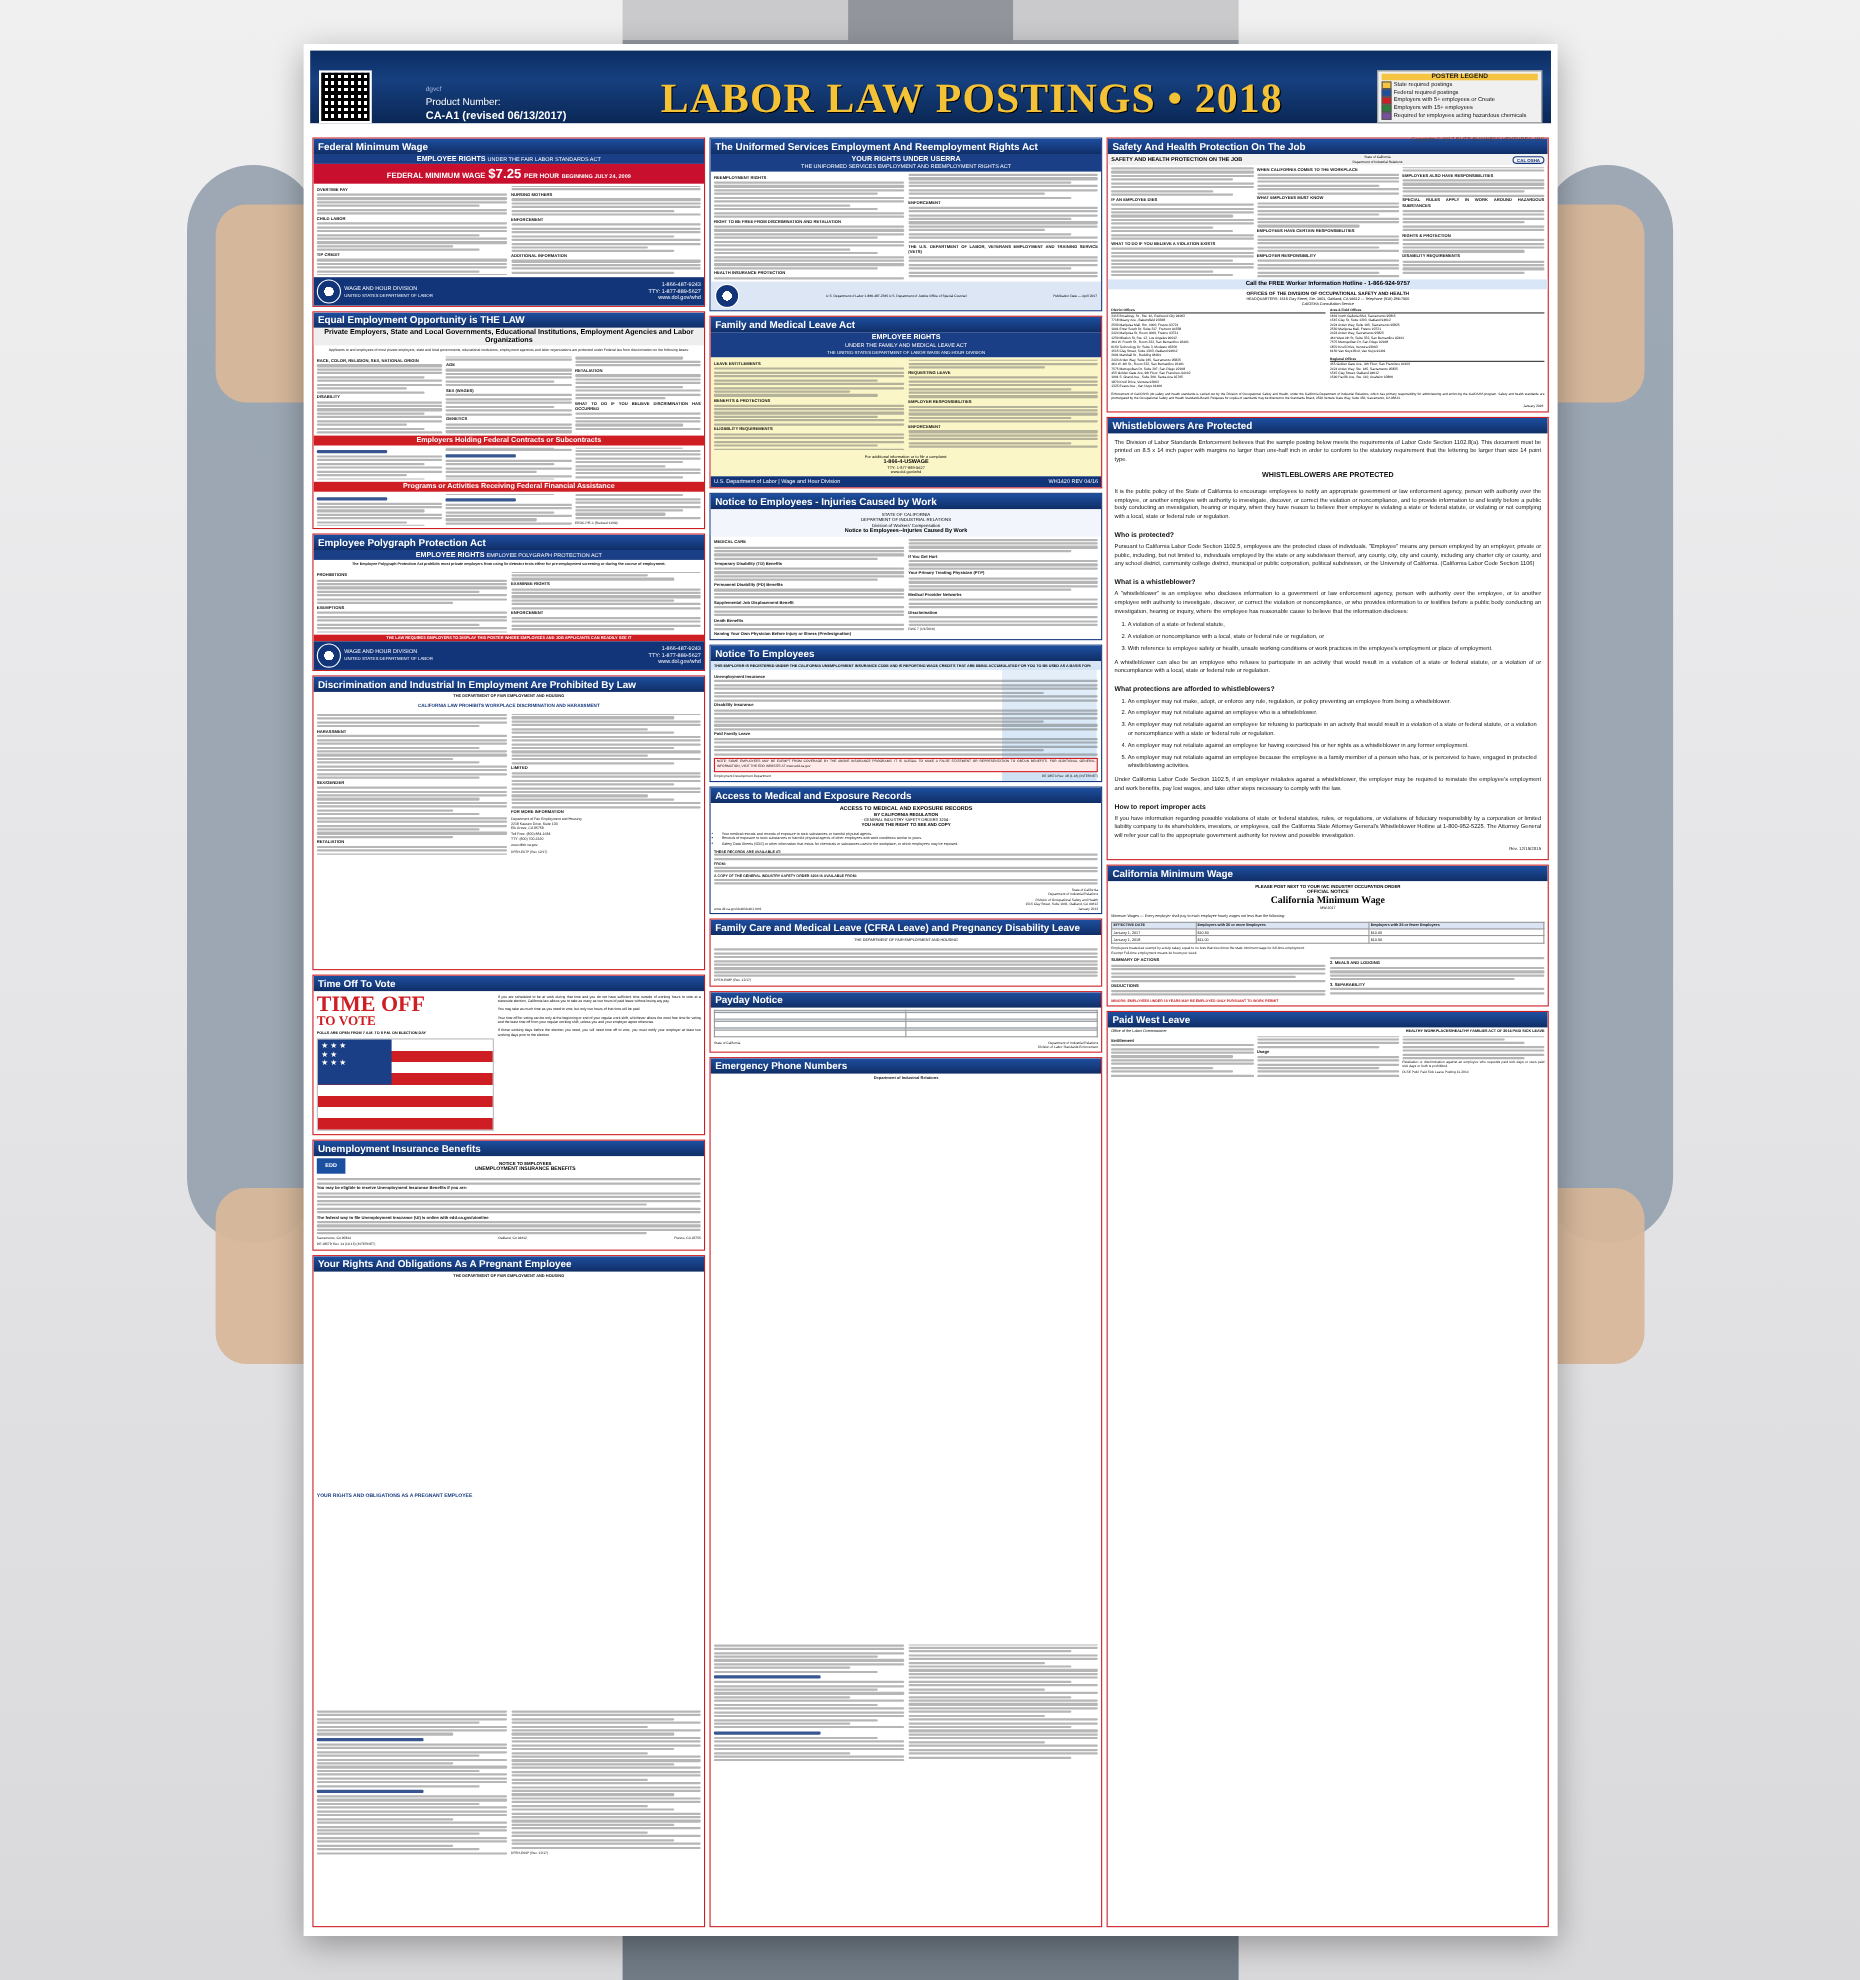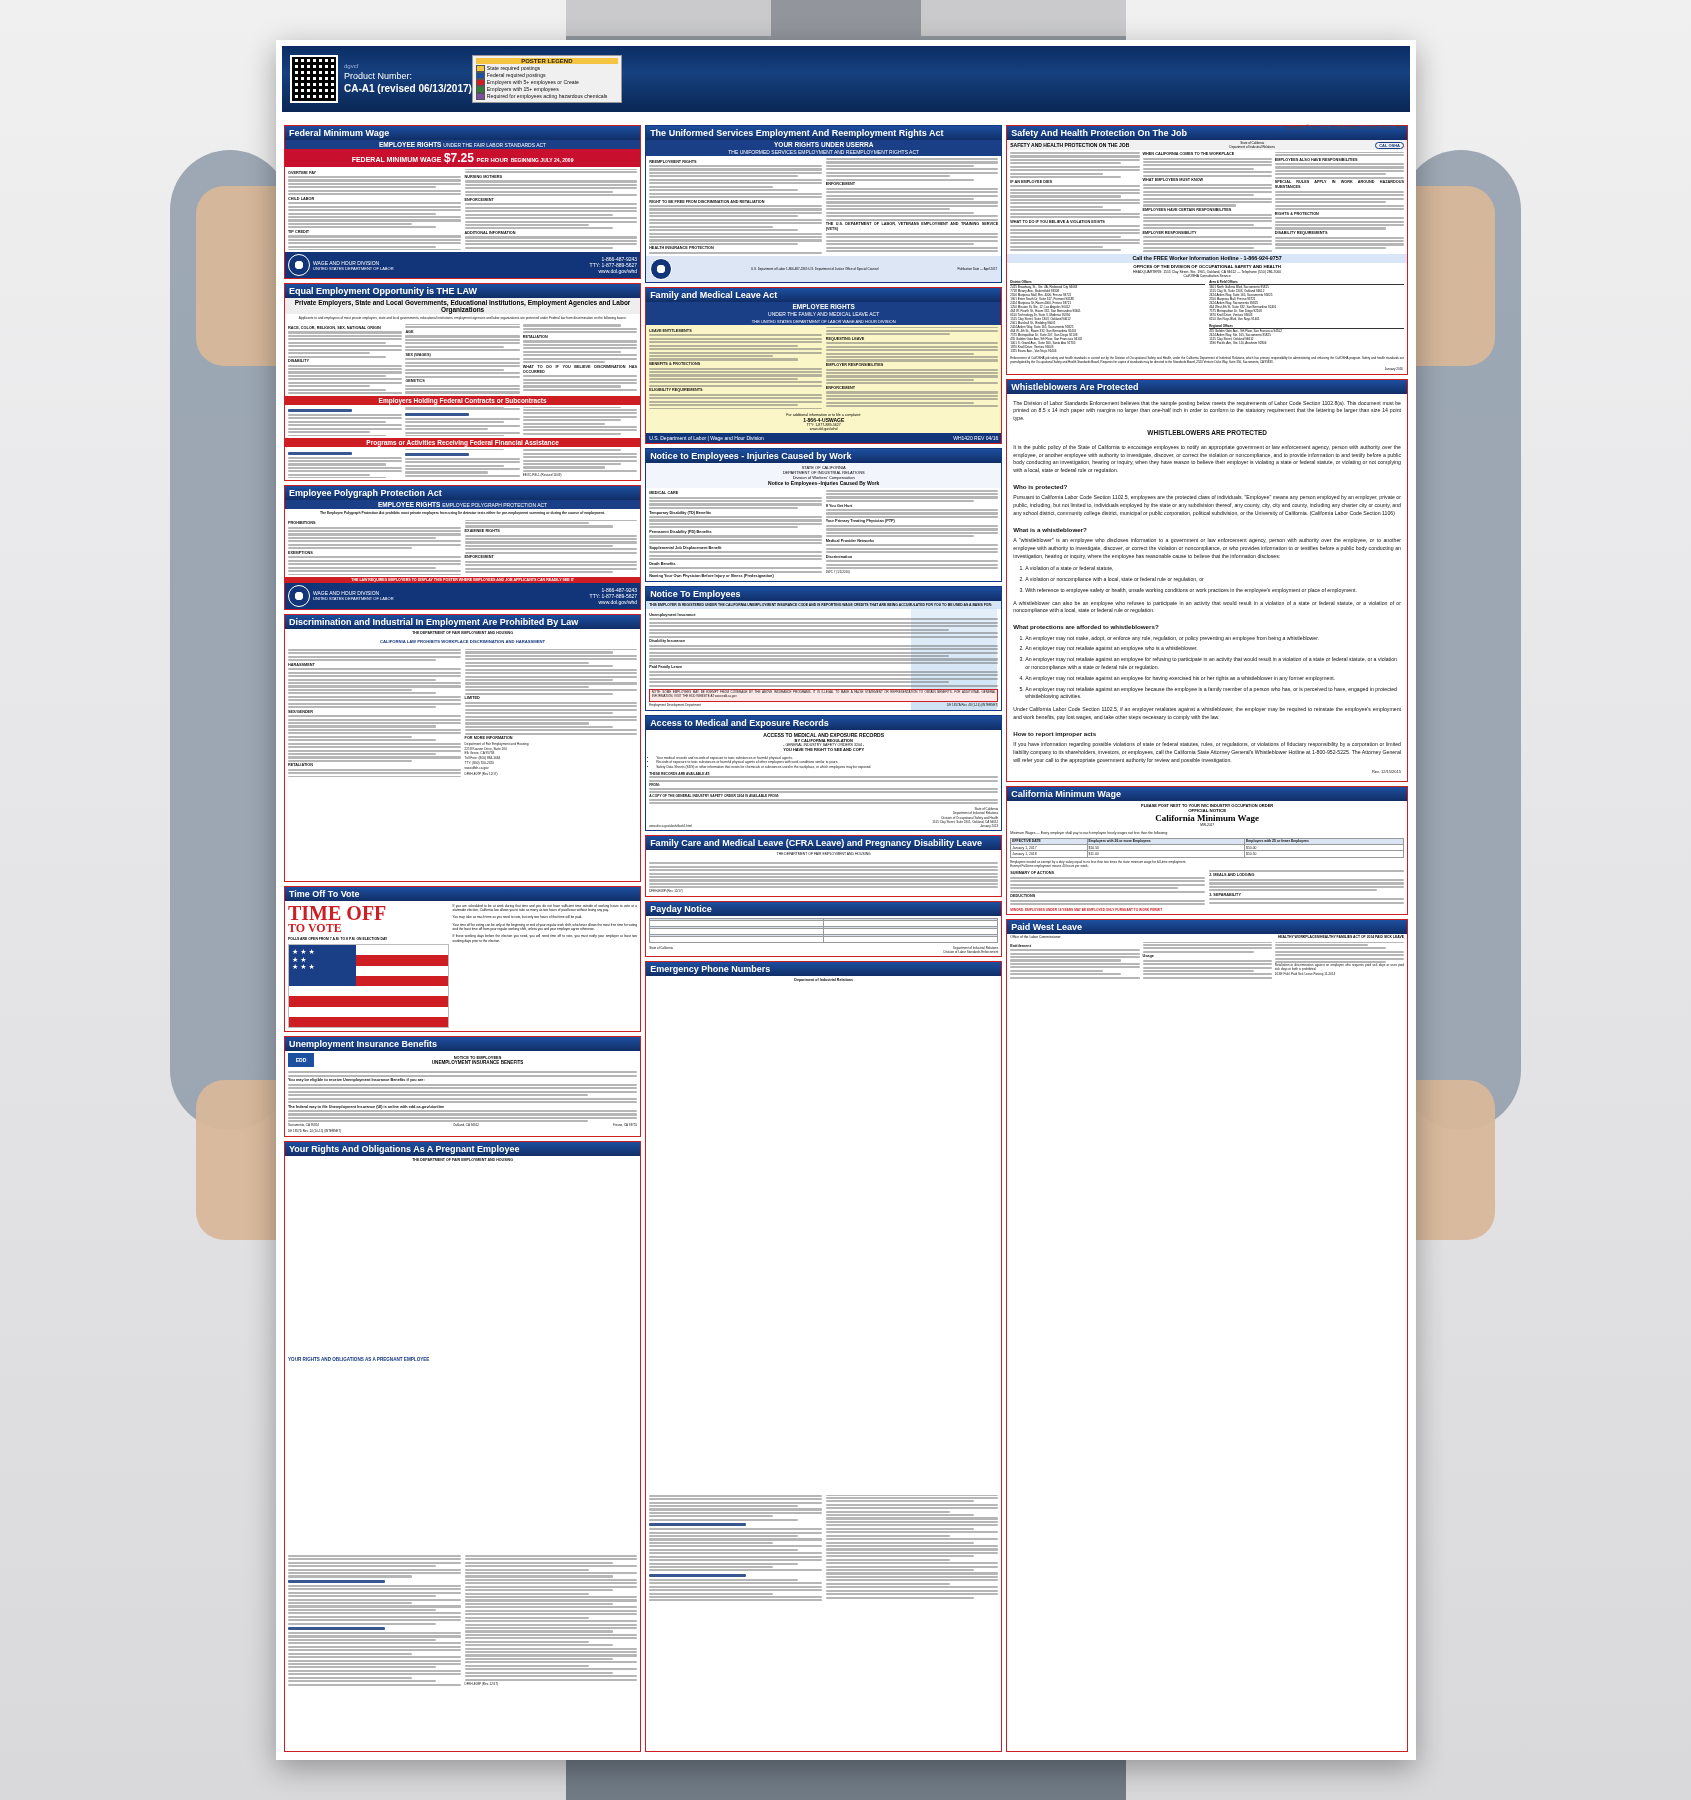--- a/index.html
+++ b/index.html
@@ -21,21 +21,21 @@
   .hand2.l{left:196px;top:1080px;}
   .hand2.r{right:196px;top:1080px;}
 
   
   .poster{position:absolute;left:276px;top:40px;width:1140px;height:1720px;background:#fff;
           box-shadow:0 8px 28px rgba(0,0,0,.33);padding:6px;box-sizing:border-box;}
   .poster-inner{width:100%;height:100%;background:#fff;box-sizing:border-box;display:flex;flex-direction:column;}
 
   
   .phead{height:66px;background:linear-gradient(180deg,#0b2d63 0%,#16407f 40%,#0a2755 100%);
-         display:flex;align-items:center;padding:0 8px;box-sizing:border-box;position:relative;}
+         display:flex;align-items:flex-end;padding:0 8px;box-sizing:border-box;position:relative;gap:43px;}
   .qr{width:44px;height:44px;background:
       repeating-linear-gradient(90deg,#000 0 3px,#fff 3px 6px),
       repeating-linear-gradient(0deg,#000 0 3px,transparent 3px 6px);
       background-blend-mode:multiply;border:2px solid #fff;flex:0 0 auto;}
   .prodbox{margin-left:6px;color:#fff;font-size:9px;line-height:1.35;}
   .prodbox b{font-size:10px;}
   .prod-sub{font-size:6px;color:#9fb6dd;}
   .ptitle{flex:1;text-align:center;font-family:"Liberation Serif",serif;font-weight:bold;color:#f4c236;
           font-size:38px;letter-spacing:1px;text-shadow:1px 1px 0 #000;}
   .legend{width:150px;background:#f0f0f0;border:1px solid #999;font-size:5.2px;color:#111;padding:2px 3px;box-sizing:border-box;}
@@ -123,20 +123,21 @@
 <div class="poster">
 <div class="poster-inner">
 
   <div class="phead">
     <div class="qr"></div>
     <div class="prodbox">
       <div class="prod-sub">dgvcf</div>
       <div>Product Number:</div>
       <b>CA-A1 (revised 06/13/2017)</b>
     </div>
+    <div class="ptitle">LABOR LAW POSTINGS • 2018</div>
     <div class="legend">
       <h5>POSTER LEGEND</h5>
       <div class="legend-row">
             <span class="sw" style="background:#f5c542"></span>
             <span>State required postings</span>
           </div>
       <div class="legend-row">
             <span class="sw" style="background:#1b4fa0"></span>
             <span>Federal required postings</span>
           </div>

